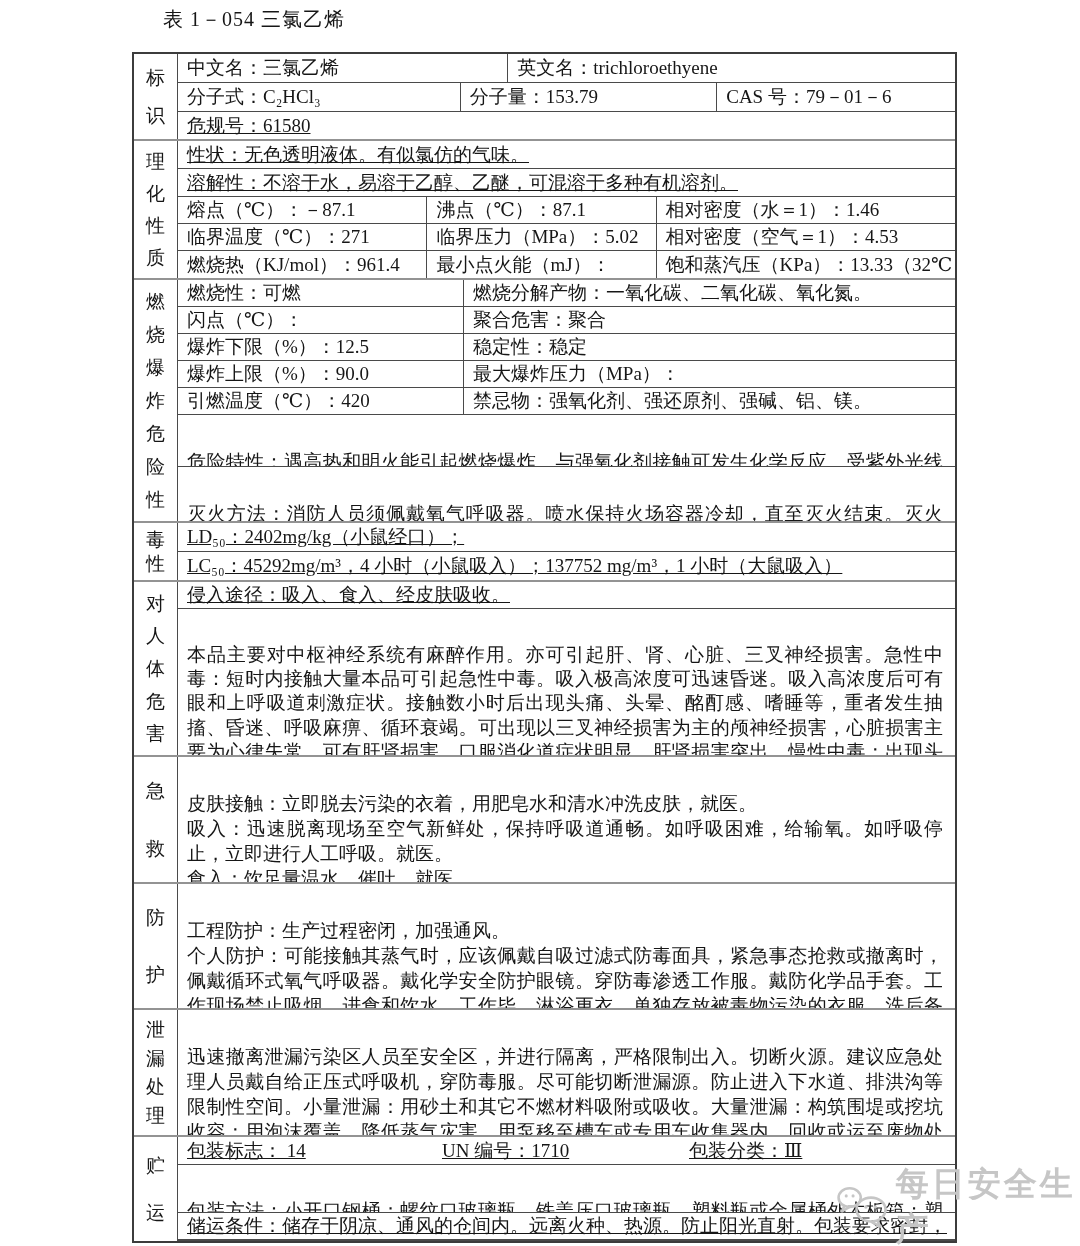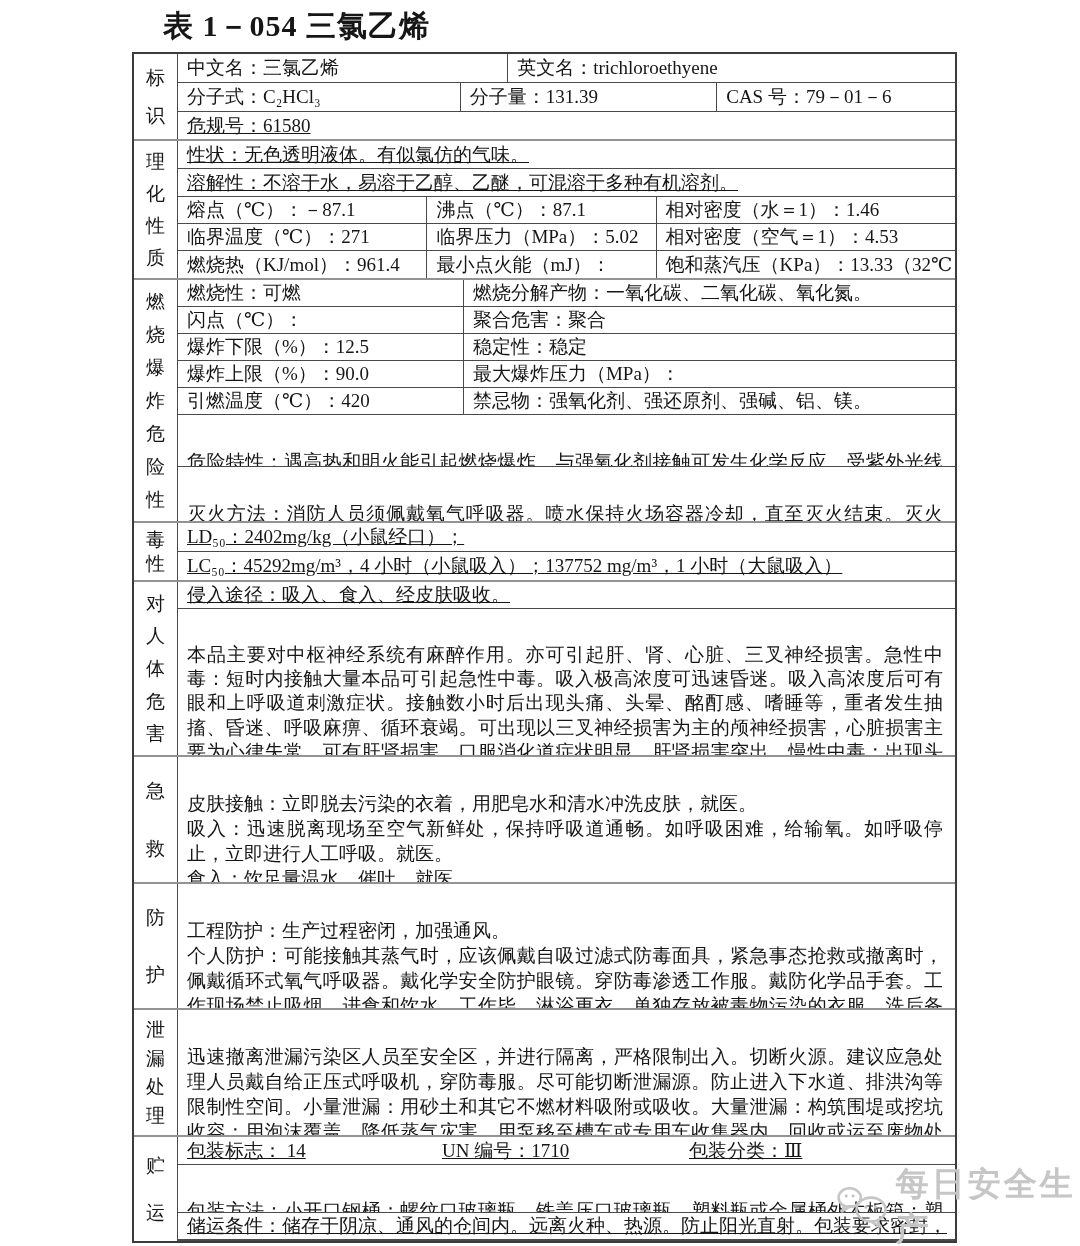--- a/index.html
+++ b/index.html
@@ -1,18 +1,18 @@
 <!DOCTYPE html>
 <html><head>
 <meta charset="utf-8">
 <style>
   html,body{margin:0;padding:0;background:#fff;}
   .page{position:relative;width:1080px;height:1246px;background:#fff;overflow:hidden;
         font-family:"Liberation Serif","DejaVu Serif",serif;color:#161616;}
-  .title{position:absolute;left:163px;top:6px;font-size:30px;font-weight:bold;letter-spacing:1px;}
+  .title{position:absolute;left:163px;top:6px;font-size:20px;font-weight:normal;letter-spacing:1px;}
   .sheet{position:absolute;left:132px;top:52px;width:825px;border:2px solid #3c3c3c;box-sizing:border-box;}
   .section{display:flex;align-items:stretch;border-bottom:2px solid #939393;box-sizing:border-box;}
   .section:last-child{border-bottom:none;}
   .spine{flex:0 0 44px;width:44px;border-right:1px solid #4a4a4a;display:flex;flex-direction:column;
          justify-content:space-around;align-items:center;font-size:19px;padding:5px 0;box-sizing:border-box;}
   .spine span{display:block;line-height:1;}
   .content{flex:1;min-width:0;display:flex;flex-direction:column;}
   .row{display:flex;border-bottom:1px solid #4a4a4a;box-sizing:border-box;}
   .row:last-child{border-bottom:none;}
   .cell{padding:8px 9px;display:flex;align-items:center;font-size:19px;box-sizing:border-box;
@@ -47,21 +47,21 @@
           <span>标</span>
           <span>识</span>
         </div>
       <div class="content">
         <div class="row h29">
           <div class="cell w-cn">中文名：三氯乙烯</div>
           <div class="cell w-en">英文名：trichloroethyene</div>
         </div>
         <div class="row h29">
           <div class="cell w-f1">分子式：C₂HCl₃</div>
-          <div class="cell w-f2">分子量：131.39</div>
+          <div class="cell w-f2">分子量：153.79</div>
           <div class="cell w-f3">CAS 号：79－01－6</div>
         </div>
         <div class="row h27">
           <div class="cell grow">危规号：61580</div>
         </div>
       </div>
     </div>
 
     <div class="section">
       <div class="spine">

